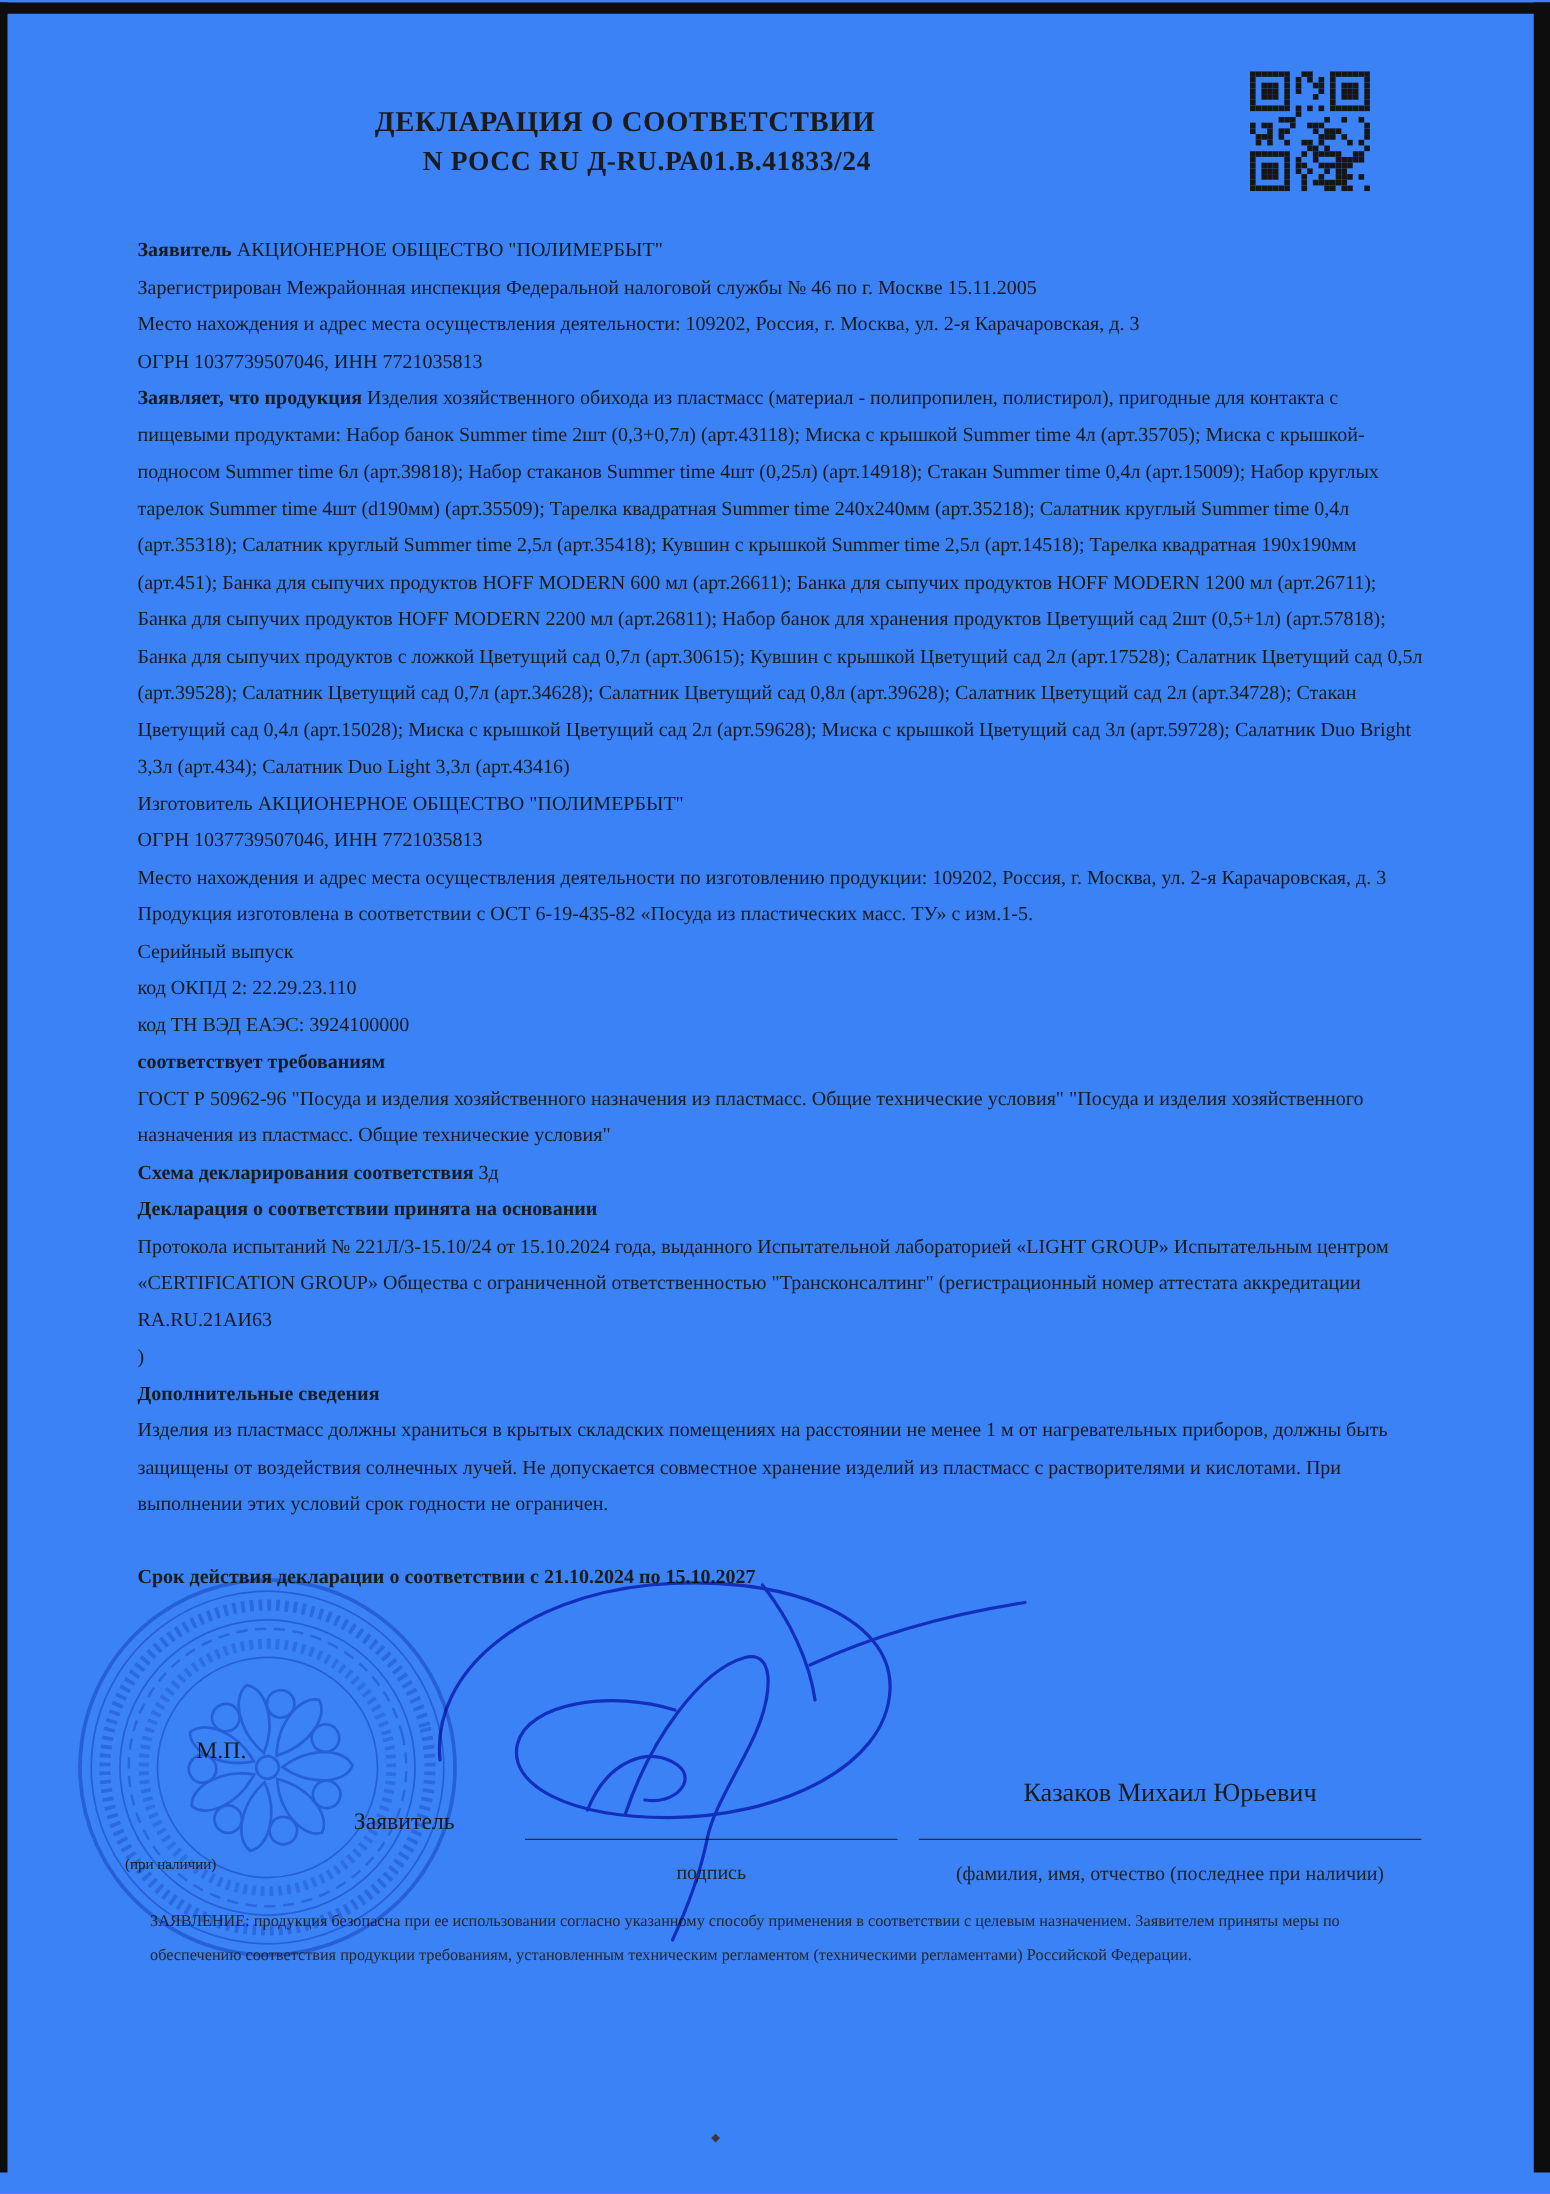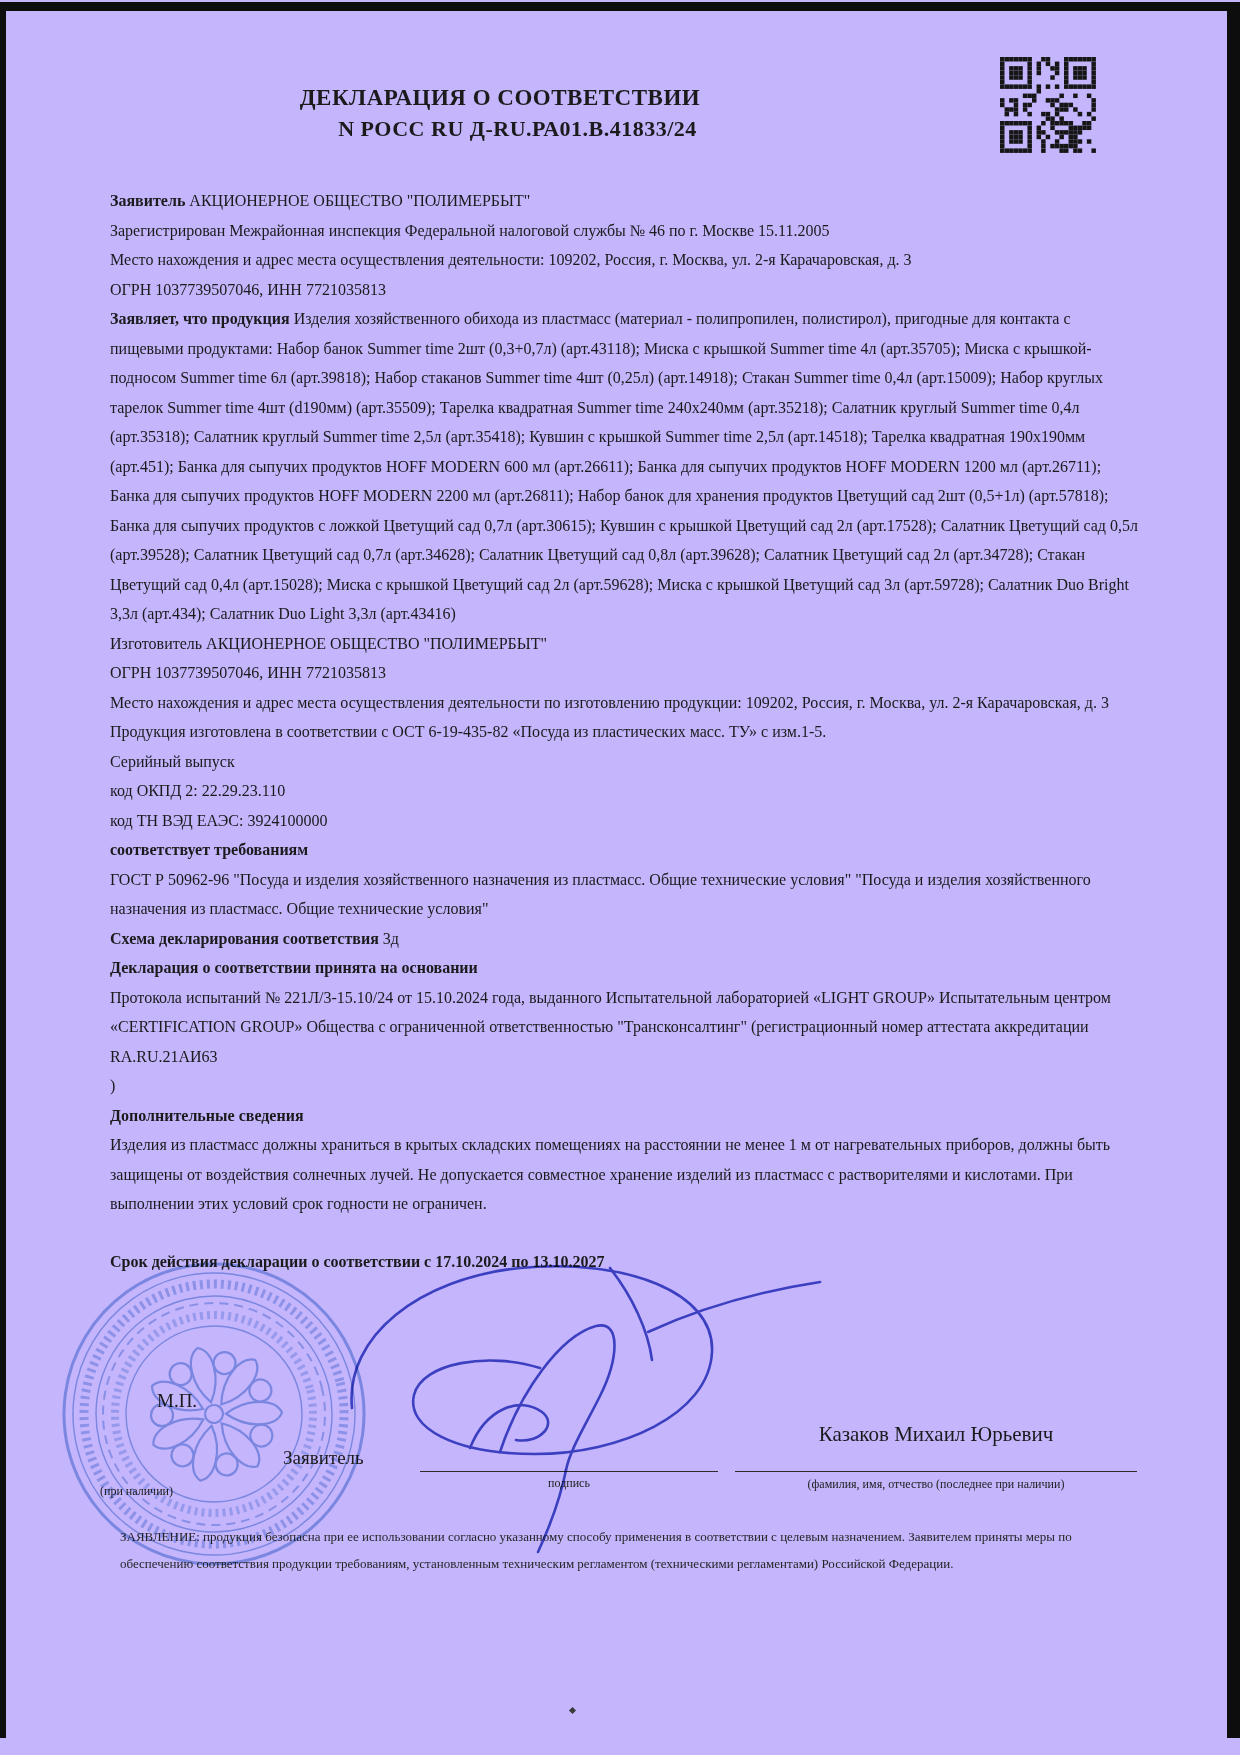--- a/index.html
+++ b/index.html
@@ -1,20 +1,20 @@
 <!DOCTYPE html>
 <html lang="ru"><head>
 <meta charset="utf-8">
 <style>
   html,body{margin:0;padding:0;background:#888;}
   .page{
     position:relative;
     width:1240px;height:1755px;
     margin:0 auto;
-    background:#c4b5fd;
+    background:#3b82f6;
     overflow:hidden;
     font-family:"Liberation Serif","DejaVu Serif",serif;
     color:var(--ink,#1b1b1b);
   }
   
   .edge{position:absolute;background:#0d0d0d;}
   .edge-top{top:2px;left:0;right:0;height:9px;}
   .edge-left{top:2px;left:0;width:6px;height:1736px;}
   .edge-right{top:2px;right:0;width:13px;height:1736px;}
 
@@ -35,21 +35,21 @@
   .para b{font-weight:bold;}
 
   
   .sig-label{position:absolute;font-size:19px;}
   .mp{left:120px;top:1390px;margin-left:37px;}
   .mp-note{position:absolute;left:100px;top:1484px;font-size:12px;}
   .applicant{left:283px;top:1447px;}
   .sig-line{position:absolute;border-bottom:1.6px solid #2b2b2b;height:0;}
   .line-sign{left:420px;top:1471px;width:298px;}
   .line-fio{left:735px;top:1471px;width:402px;}
-  .caption{position:absolute;font-size:12px;color:#222;}
+  .caption{position:absolute;font-size:16px;color:#222;margin-top:14px;}
   .cap-sign{left:420px;top:1476px;width:298px;text-align:center;}
   .cap-fio{left:735px;top:1477px;width:402px;text-align:center;}
   .fio-value{position:absolute;left:735px;top:1422px;width:402px;text-align:center;font-size:21px;}
 
   .footnote{
     position:absolute;left:120px;top:1523px;width:1016px;
     font-size:13px;line-height:27px;color:#262626;
   }
 
   .overlay{position:absolute;left:0;top:0;width:1240px;height:1755px;pointer-events:none;}
@@ -294,21 +294,21 @@
       <div class="para"><span>код ОКПД 2: 22.29.23.110</span></div>
       <div class="para"><span>код ТН ВЭД ЕАЭС: 3924100000</span></div>
       <div class="para"><b>соответствует требованиям</b></div>
       <div class="para"><span>ГОСТ Р 50962-96 "Посуда и изделия хозяйственного назначения из пластмасс. Общие технические условия" "Посуда и изделия хозяйственного назначения из пластмасс. Общие технические условия"</span></div>
       <div class="para"><b>Схема декларирования соответствия </b><span>3д</span></div>
       <div class="para"><b>Декларация о соответствии принята на основании</b></div>
       <div class="para"><span>Протокола испытаний № 221Л/3-15.10/24 от 15.10.2024 года, выданного Испытательной лабораторией «LIGHT GROUP»  Испытательным центром «CERTIFICATION GROUP» Общества с ограниченной ответственностью "Трансконсалтинг" (регистрационный номер аттестата аккредитации RA.RU.21АИ63</span></div>
       <div class="para"><span>)</span></div>
       <div class="para"><b>Дополнительные сведения</b></div>
       <div class="para"><span>Изделия из пластмасс должны храниться в крытых складских помещениях на расстоянии не менее 1 м от нагревательных приборов, должны быть защищены от воздействия солнечных лучей. Не допускается совместное хранение изделий из пластмасс с растворителями и кислотами. При выполнении этих условий срок годности не ограничен.</span></div>
-      <div class="para bold gap"><span>Срок действия декларации о соответствии с 17.10.2024 по 13.10.2027</span></div>
+      <div class="para bold gap"><span>Срок действия декларации о соответствии с 21.10.2024 по 15.10.2027</span></div>
     </div>
 
   <span class="sig-label mp">М.П.</span>
   <span class="mp-note">(при наличии)</span>
   <span class="sig-label applicant">Заявитель</span>
   <div class="sig-line line-sign"></div>
   <span class="caption cap-sign">подпись</span>
   <span class="fio-value">Казаков Михаил Юрьевич</span>
   <div class="sig-line line-fio"></div>
   <span class="caption cap-fio">(фамилия, имя, отчество (последнее при наличии)</span>

